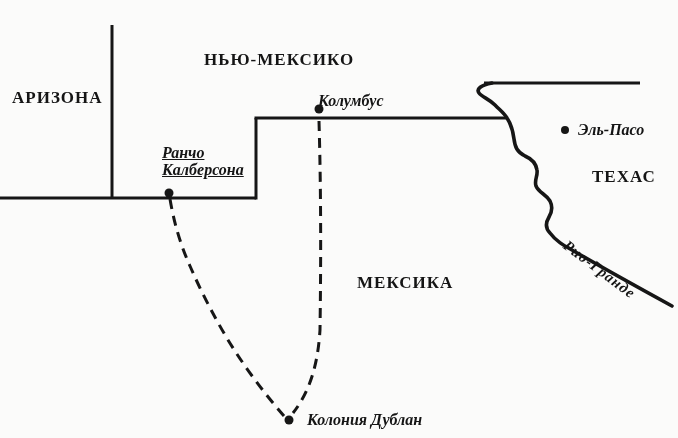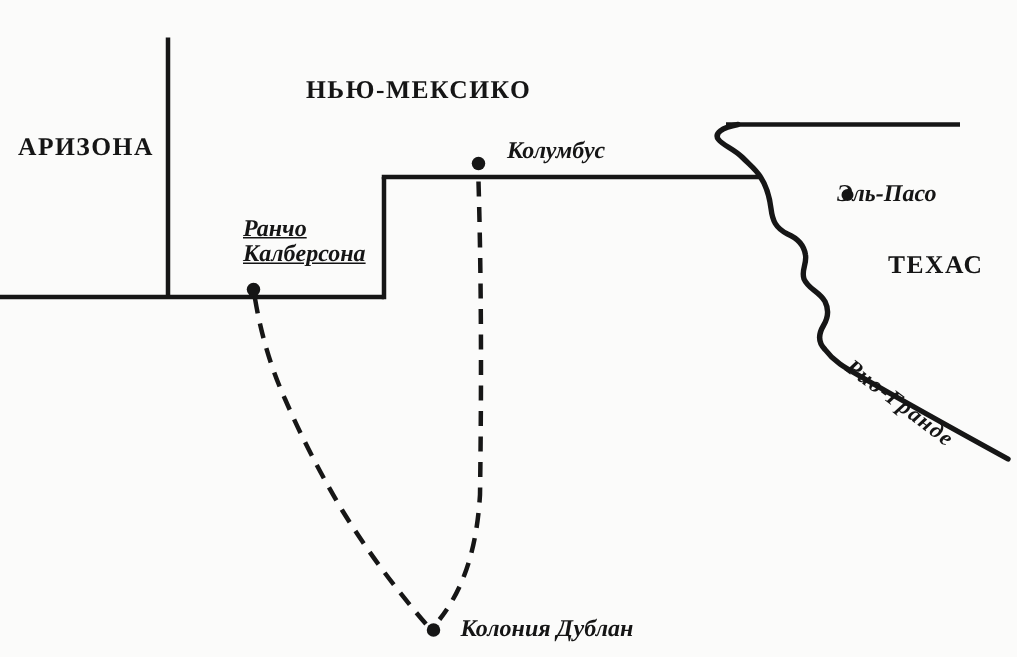--- a/index.html
+++ b/index.html
@@ -97,25 +97,26 @@
     <circle cx="565" cy="130" r="4" fill="#161616"></circle>
     <circle cx="289" cy="420" r="4.5" fill="#161616"></circle>
   </svg>
 
   <div class="map-label region-label" style="left:12px; top:89px;">АРИЗОНА</div>
 
   <div class="map-label region-label" style="left:204px; top:51px;">НЬЮ-МЕКСИКО</div>
 
   <div class="map-label region-label" style="left:592px; top:168px;font-family:Liberation Serif, serif;">ТЕХАС</div>
 
+  <div class="map-label region-label" style="left:357px; top:274px;">МЕКСИКА</div>
 
   <div class="map-label place-label two-line" style="left:162px; top:144px;text-decoration:underline;">Ранчо
 Калберсона</div>
 
-  <div class="map-label place-label" style="left:338px; top:92px;">Колумбус</div>
+  <div class="map-label place-label" style="left:318px; top:92px;">Колумбус</div>
 
-  <div class="map-label place-label" style="left:558px; top:121px;">Эль-Пасо</div>
+  <div class="map-label place-label" style="left:578px; top:121px;">Эль-Пасо</div>
 
   <div class="map-label place-label" style="left:307px; top:411px;text-align:right;">Колония Дублан</div>
 
   <div class="map-label river-label" style="left:570px; top:237px;">Рио-Гранде</div>
 
 </div>
 
 </body></html>

